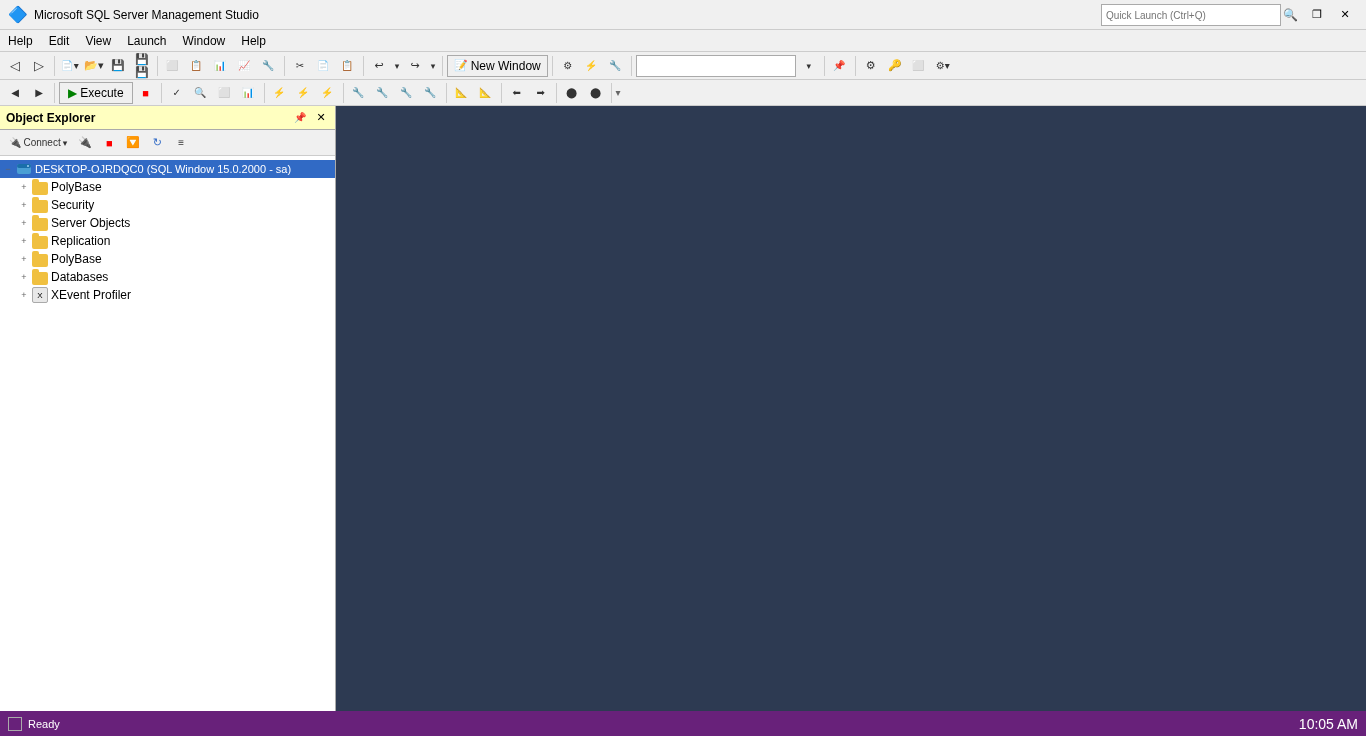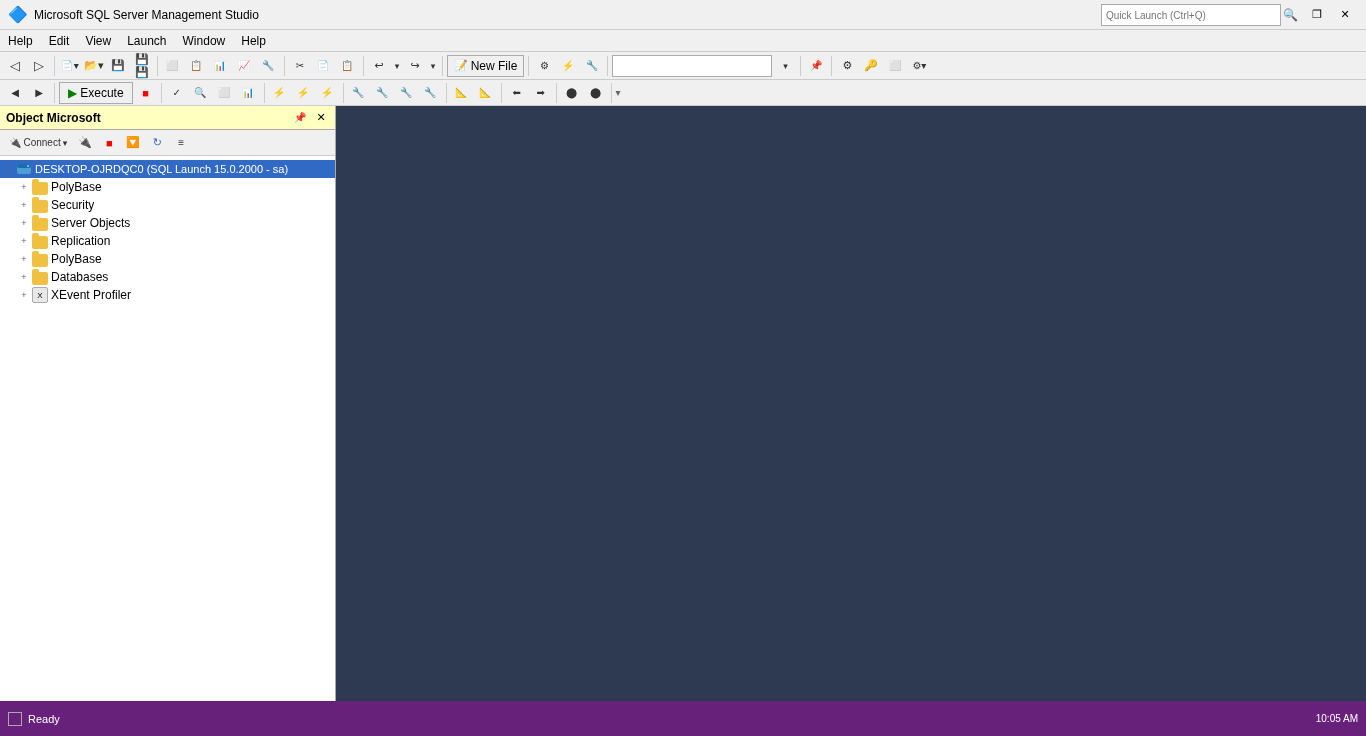--- a/index.html
+++ b/index.html
@@ -182,21 +182,21 @@
     }
 
     
     #main-content {
       flex: 1;
       background: #2d3a52;
     }
 
     
     #status-bar {
-      height: 35px;
+      height: 25px;
       background: #68217a;
       display: flex; align-items: center;
       padding: 0 8px;
       position: absolute;
       bottom: 0;
       width: 100%;
     }
 
     
     .toolbar-combo {
@@ -259,21 +259,21 @@
   <div class="tb-sep"></div>
 
   <button class="tb-btn" style="font-size:11px;">↩</button>
   <button class="tb-btn" style="font-size:9px; width:10px;">▾</button>
   <button class="tb-btn" style="font-size:11px;">↪</button>
   <button class="tb-btn" style="font-size:9px; width:10px;">▾</button>
   <div class="tb-sep"></div>
 
   <button class="new-query-btn">
     <span style="font-size:11px;">📝</span>
-    <span>New File</span>
+    <span>New Window</span>
   </button>
   <div class="tb-sep"></div>
 
   <button class="tb-btn" style="font-size:10px;">⚙</button>
   <button class="tb-btn" style="font-size:10px;">⚡</button>
   <button class="tb-btn" style="font-size:10px;">🔧</button>
   <div class="tb-sep"></div>
 
   <div class="toolbar-combo"></div>
   <button class="tb-btn" style="font-size:9px;">▾</button>
@@ -321,21 +321,21 @@
   <button class="tb-btn" style="font-size:10px;">⬤</button>
   <div class="tb-sep"></div>
   <span style="font-size:10px; color:#666;">▾</span>
 </div>
 
 <div id="main">
 
   <div id="object-explorer">
 
     <div id="oe-header">
-      <span style="font-size:12px;font-weight:bold;">Object Microsoft</span>
+      <span style="font-size:12px;font-weight:bold;">Object Explorer</span>
       <div class="oe-controls">
         <button class="oe-ctrl-btn" style="font-size:10px;">📌</button>
         <button class="oe-ctrl-btn" style="font-size:11px;">✕</button>
       </div>
     </div>
 
     <div id="oe-toolbar">
       <button class="tb-btn" style="font-size:10px; width:auto; padding:0 4px; display:flex; align-items:center; gap:2px;">
         <span style="font-size:10px;">🔌</span>
         <span>Connect</span>
@@ -352,21 +352,21 @@
 
       <div class="tree-item selected">
         <div class="expand-btn">−</div>
         <div class="item-icon">
           <svg width="16" height="16" viewBox="0 0 16 16">
             <rect x="1" y="3" width="14" height="10" rx="2" fill="#4a9fd4"></rect>
             <rect x="1" y="3" width="14" height="4" rx="2" fill="#1a6faa"></rect>
             <circle cx="12" cy="5" r="1" fill="#a0d0f0"></circle>
           </svg>
         </div>
-        <span class="item-label" style="font-size:11px; color:white;">DESKTOP-OJRDQC0 (SQL Launch 15.0.2000 - sa)</span>
+        <span class="item-label" style="font-size:11px; color:white;">DESKTOP-OJRDQC0 (SQL Window 15.0.2000 - sa)</span>
       </div>
 
       <div class="tree-item">
         <div class="tree-indent"></div>
         <div class="expand-btn">+</div>
         <div class="item-icon">
           <div class="icon-folder"></div>
         </div>
         <span class="item-label">PolyBase</span>
       </div>
@@ -429,14 +429,14 @@
   </div>
 
   <div id="main-content">
   </div>
 
 </div>
 
 <div id="status-bar">
   <span style="width:14px;height:14px;border:1px solid #aaa;background:transparent;margin-right:6px;display:inline-block;"></span>
   <span style="color:white;font-size:11px;">Ready</span>
-  <span style="color:white;font-size:10px;margin-left:auto;">10:05 AM</span>
+  <span style="color:white;font-size:14px;margin-left:auto;">10:05 AM</span>
 </div>
 
 </body></html>

